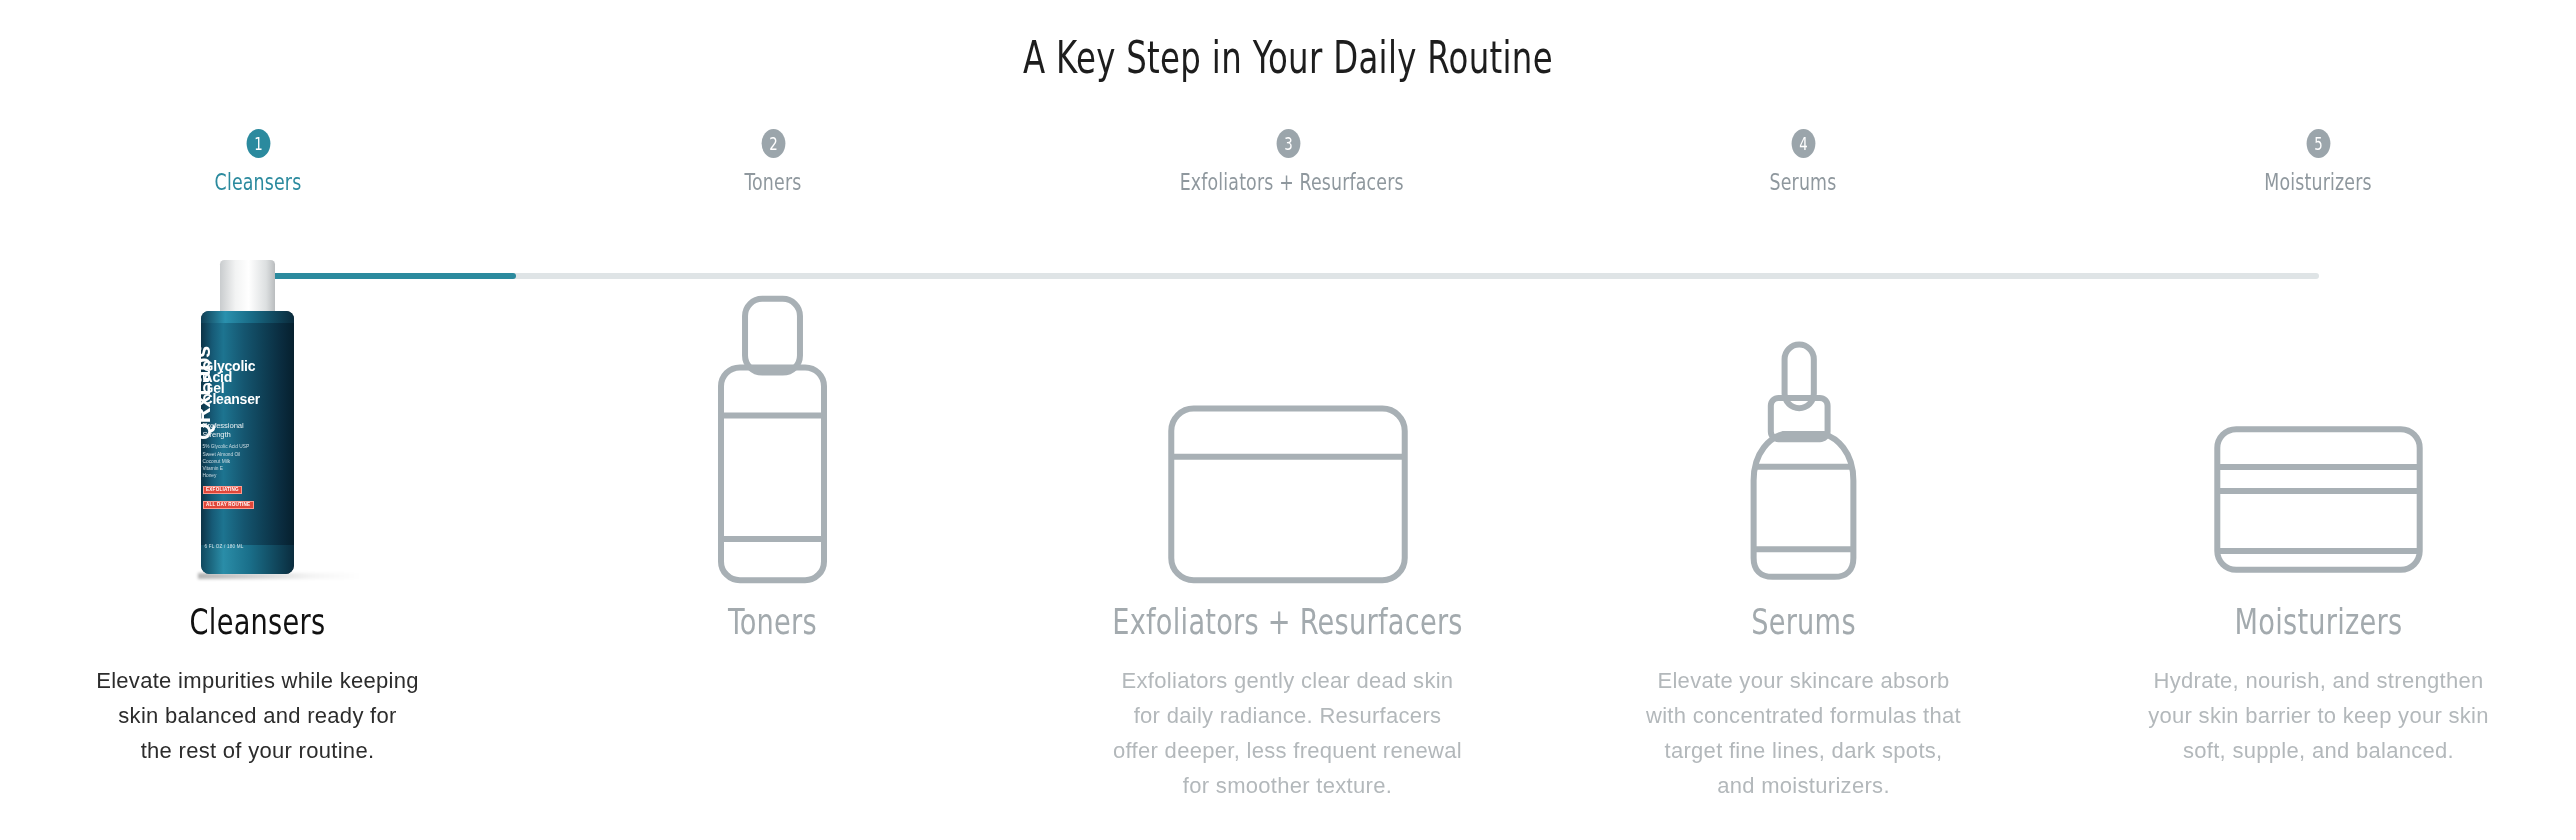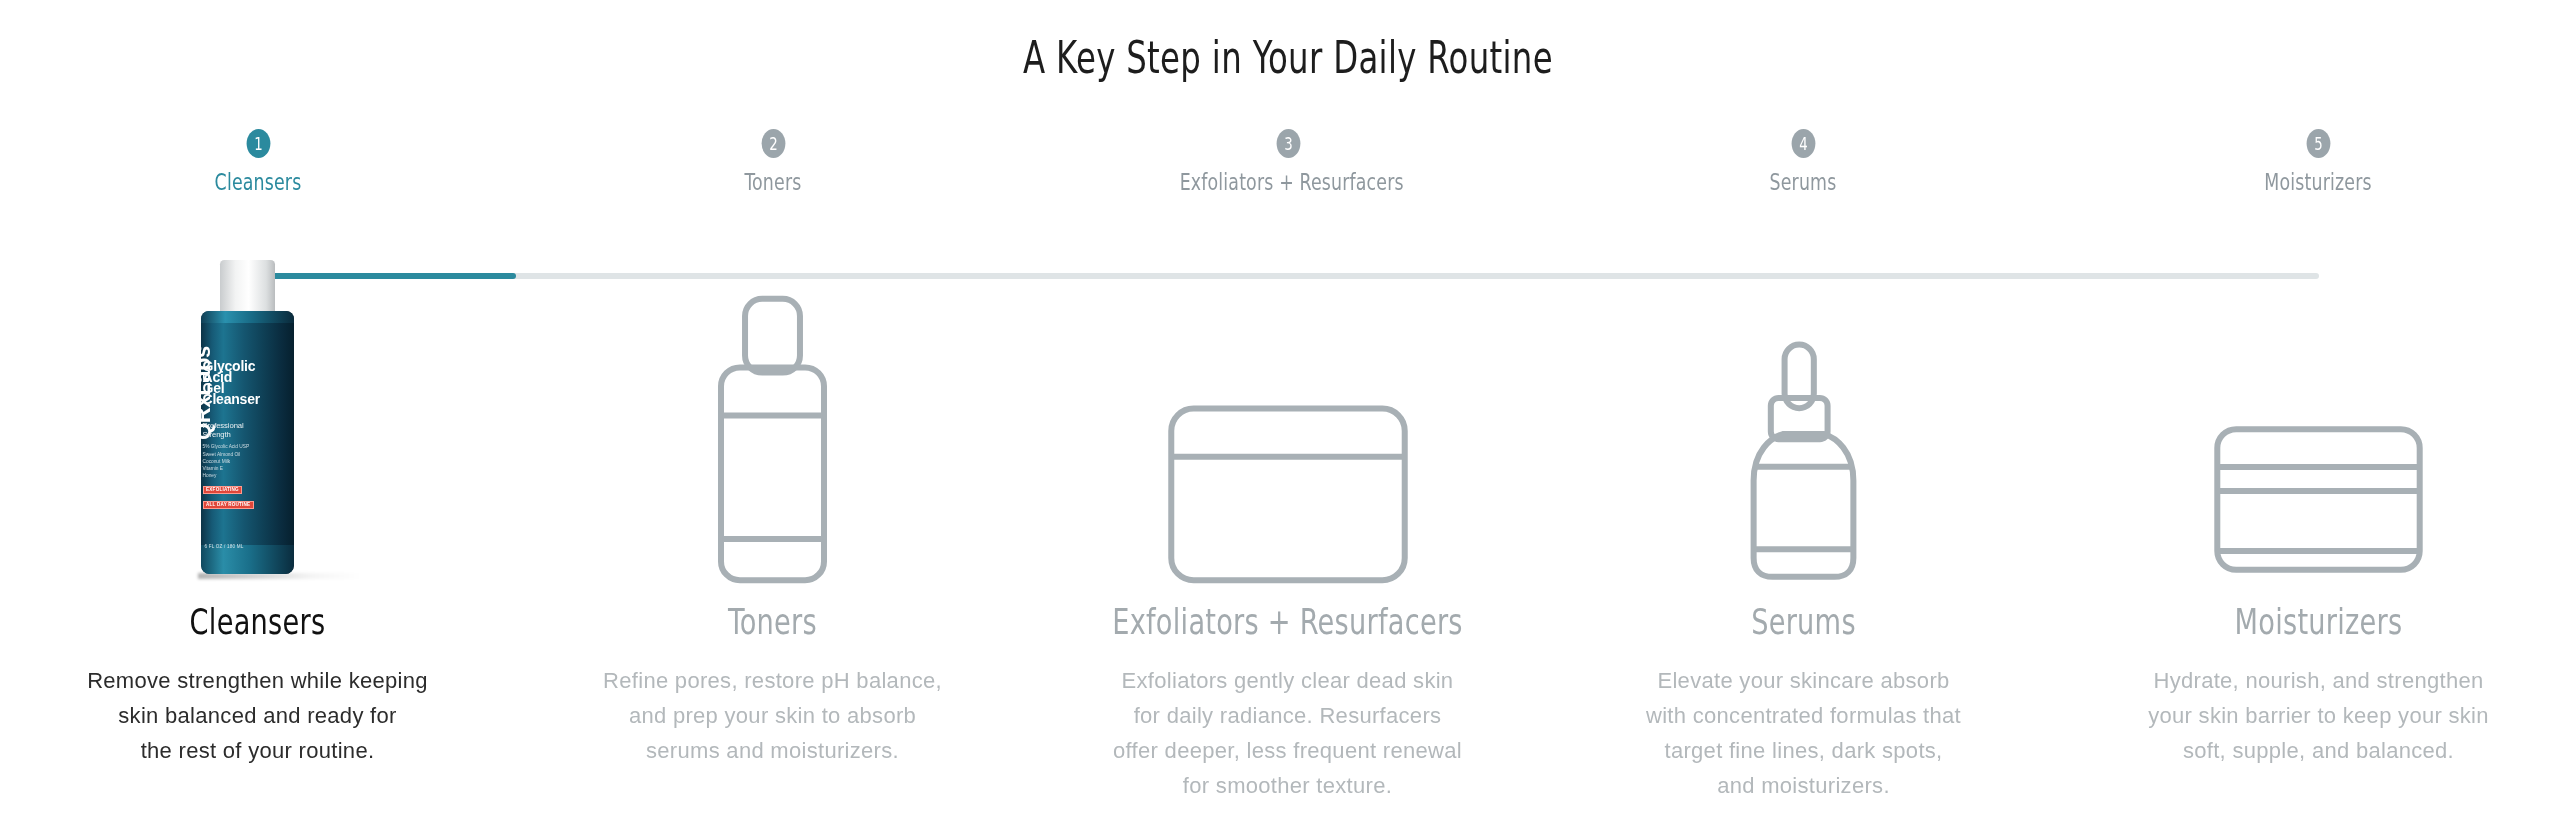--- a/index.html
+++ b/index.html
@@ -318,41 +318,36 @@
               <div>Honey</div>
             </div>
             <div><span class="badge">EXFOLIATING</span></div>
             <div><span class="badge">ALL DAY ROUTINE</span></div>
           </div>
           <div class="vol">6 FL OZ / 180 ML</div>
         </div>
       </div>
       <div class="col-title">Cleansers</div>
       <div class="col-desc">
-        <span class="ln">Remove strengthen while keeping</span>
+        <span class="ln">Elevate impurities while keeping</span>
         <span class="ln">skin balanced and ready for</span>
         <span class="ln">the rest of your routine.</span>
       </div>
     </div>
 
     <div class="col" style="left:515px">
       <div class="art">
         <svg width="155" height="309" viewBox="0 0 180 360">
           <rect class="outline" x="58" y="16" width="64" height="86" rx="20"></rect>
           <rect class="outline" x="30" y="96" width="120" height="248" rx="22"></rect>
           <line class="outline" x1="32" y1="152" x2="148" y2="152"></line>
           <line class="outline" x1="32" y1="296" x2="148" y2="296"></line>
         </svg>
       </div>
       <div class="col-title">Toners</div>
-      <div class="col-desc">
-        <span class="ln">Refine pores, restore pH balance,</span>
-        <span class="ln">and prep your skin to absorb</span>
-        <span class="ln">serums and moisturizers.</span>
-      </div>
     </div>
 
     <div class="col" style="left:1030px">
       <div class="art">
         <svg width="258" height="206" viewBox="0 0 300 240">
           <rect class="outline" x="14" y="24" width="272" height="200" rx="26"></rect>
           <line class="outline" x1="16" y1="80" x2="284" y2="80"></line>
         </svg>
       </div>
       <div class="col-title">Exfoliators + Resurfacers</div>

